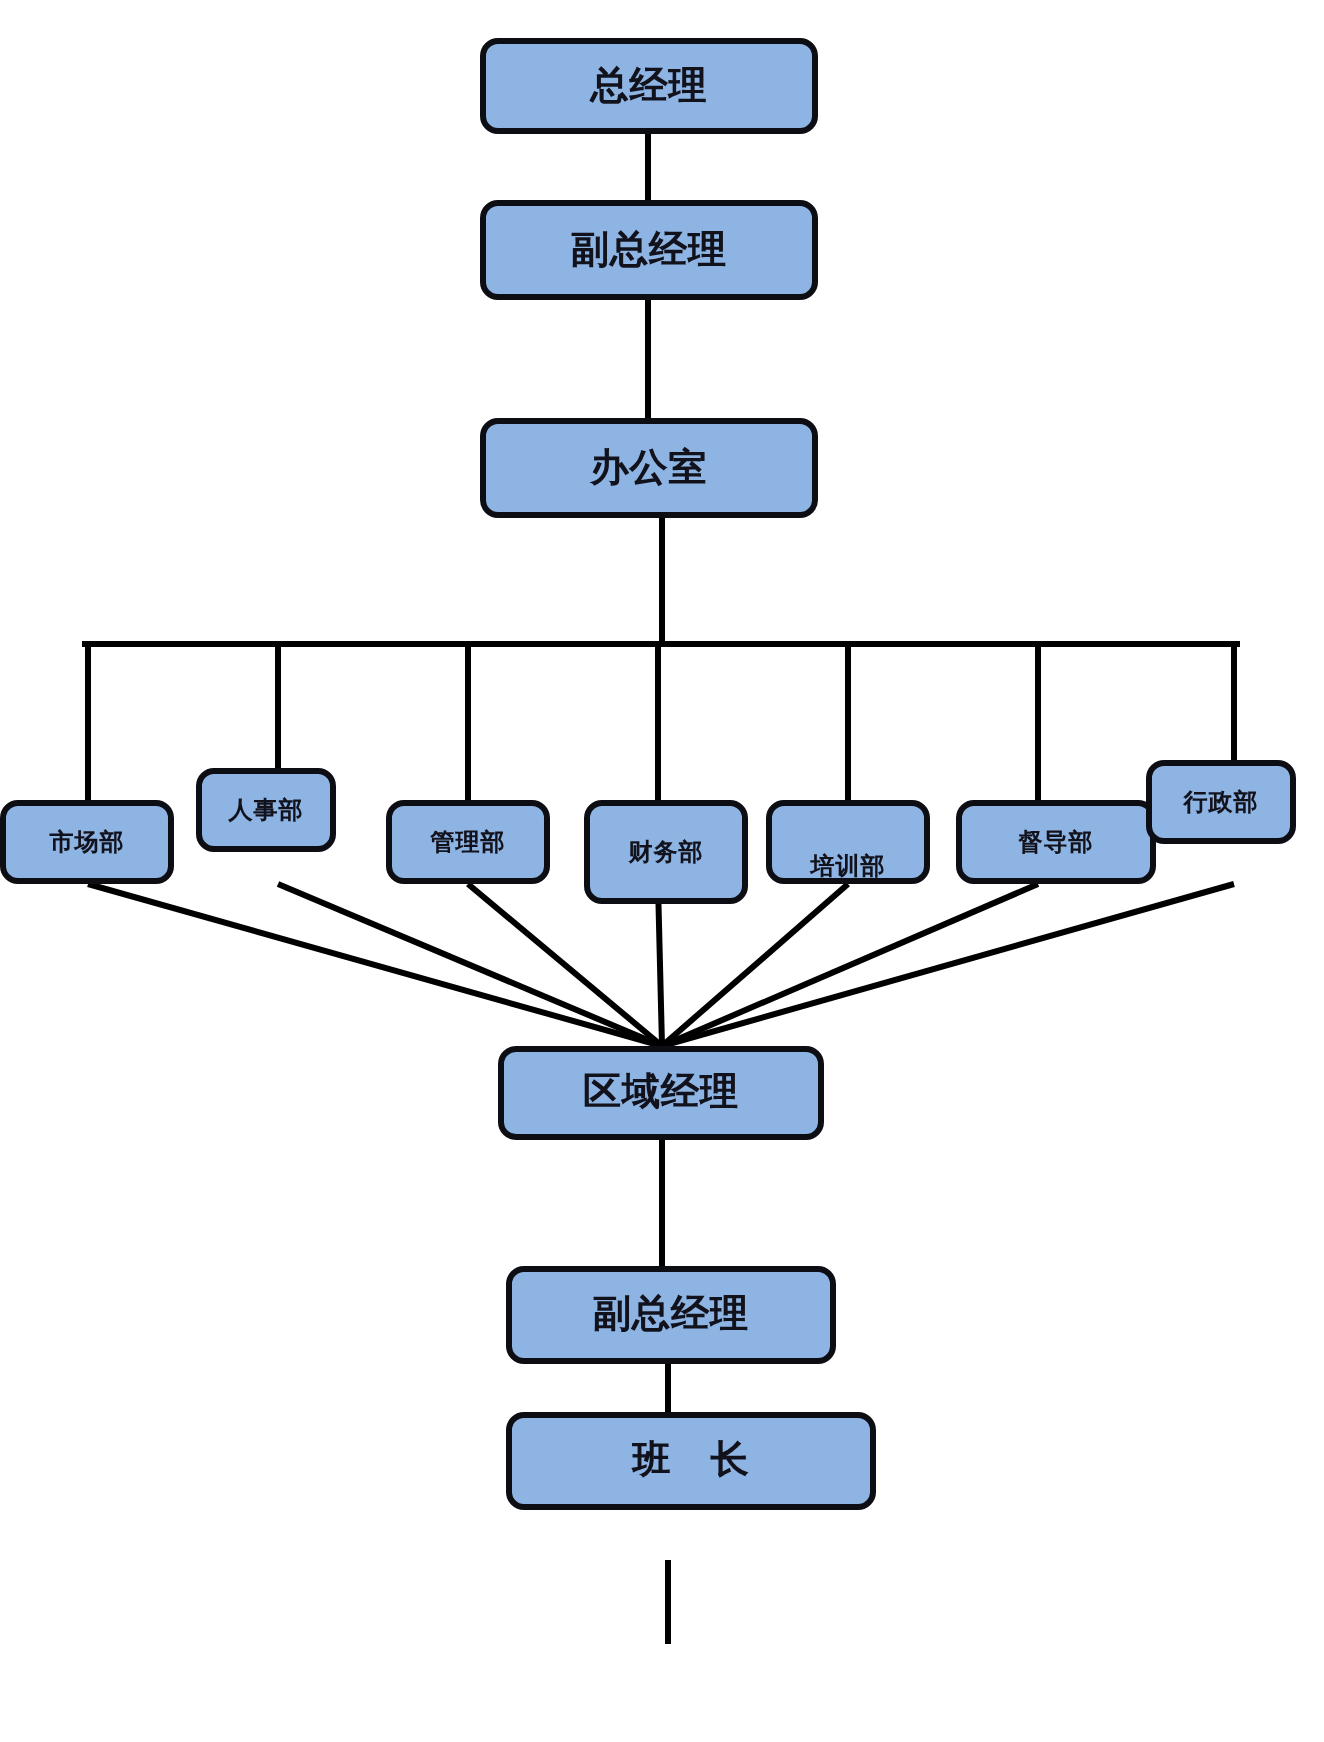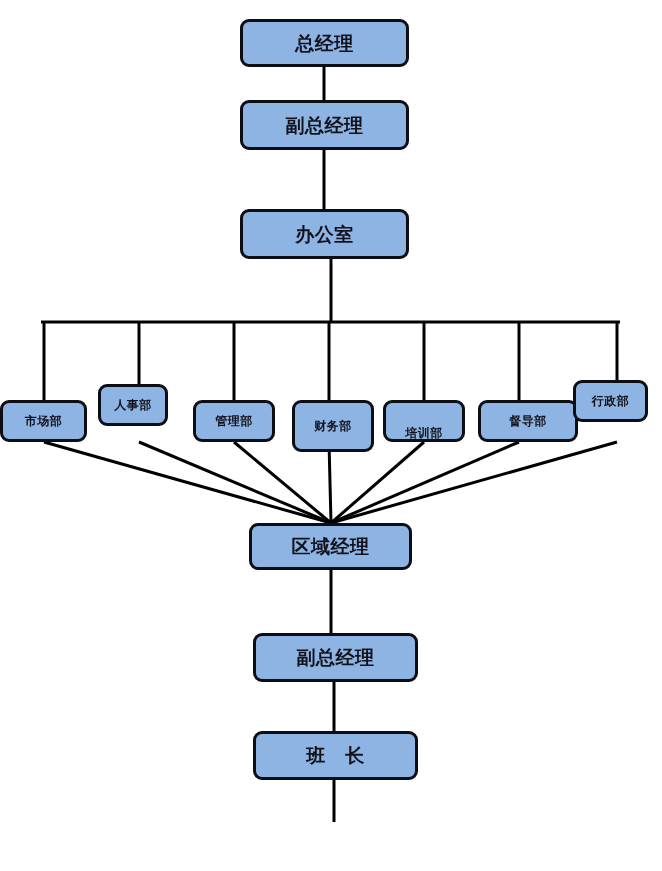--- a/index.html
+++ b/index.html
@@ -118,18 +118,18 @@
     </div>
 
   <div class="node-box lvl-wide" style="left: 249px; top: 523px; width: 163px; height: 47px;">
     <span class="node-label">区域经理</span>
   </div>
 
   <div class="node-box lvl-wide" style="left: 253px; top: 633px; width: 165px; height: 49px;">
     <span class="node-label">副总经理</span>
   </div>
 
-  <div class="node-box lvl-wide" style="left: 253px; top: 731px; width: 165px; height: 49px; justify-content: center;">
+  <div class="node-box lvl-wide" style="left: 253px; top: 706px; width: 185px; height: 49px; justify-content: center;">
     <span class="node-label">班　长</span>
   </div>
 
 
 </div>
 
 </body></html>

